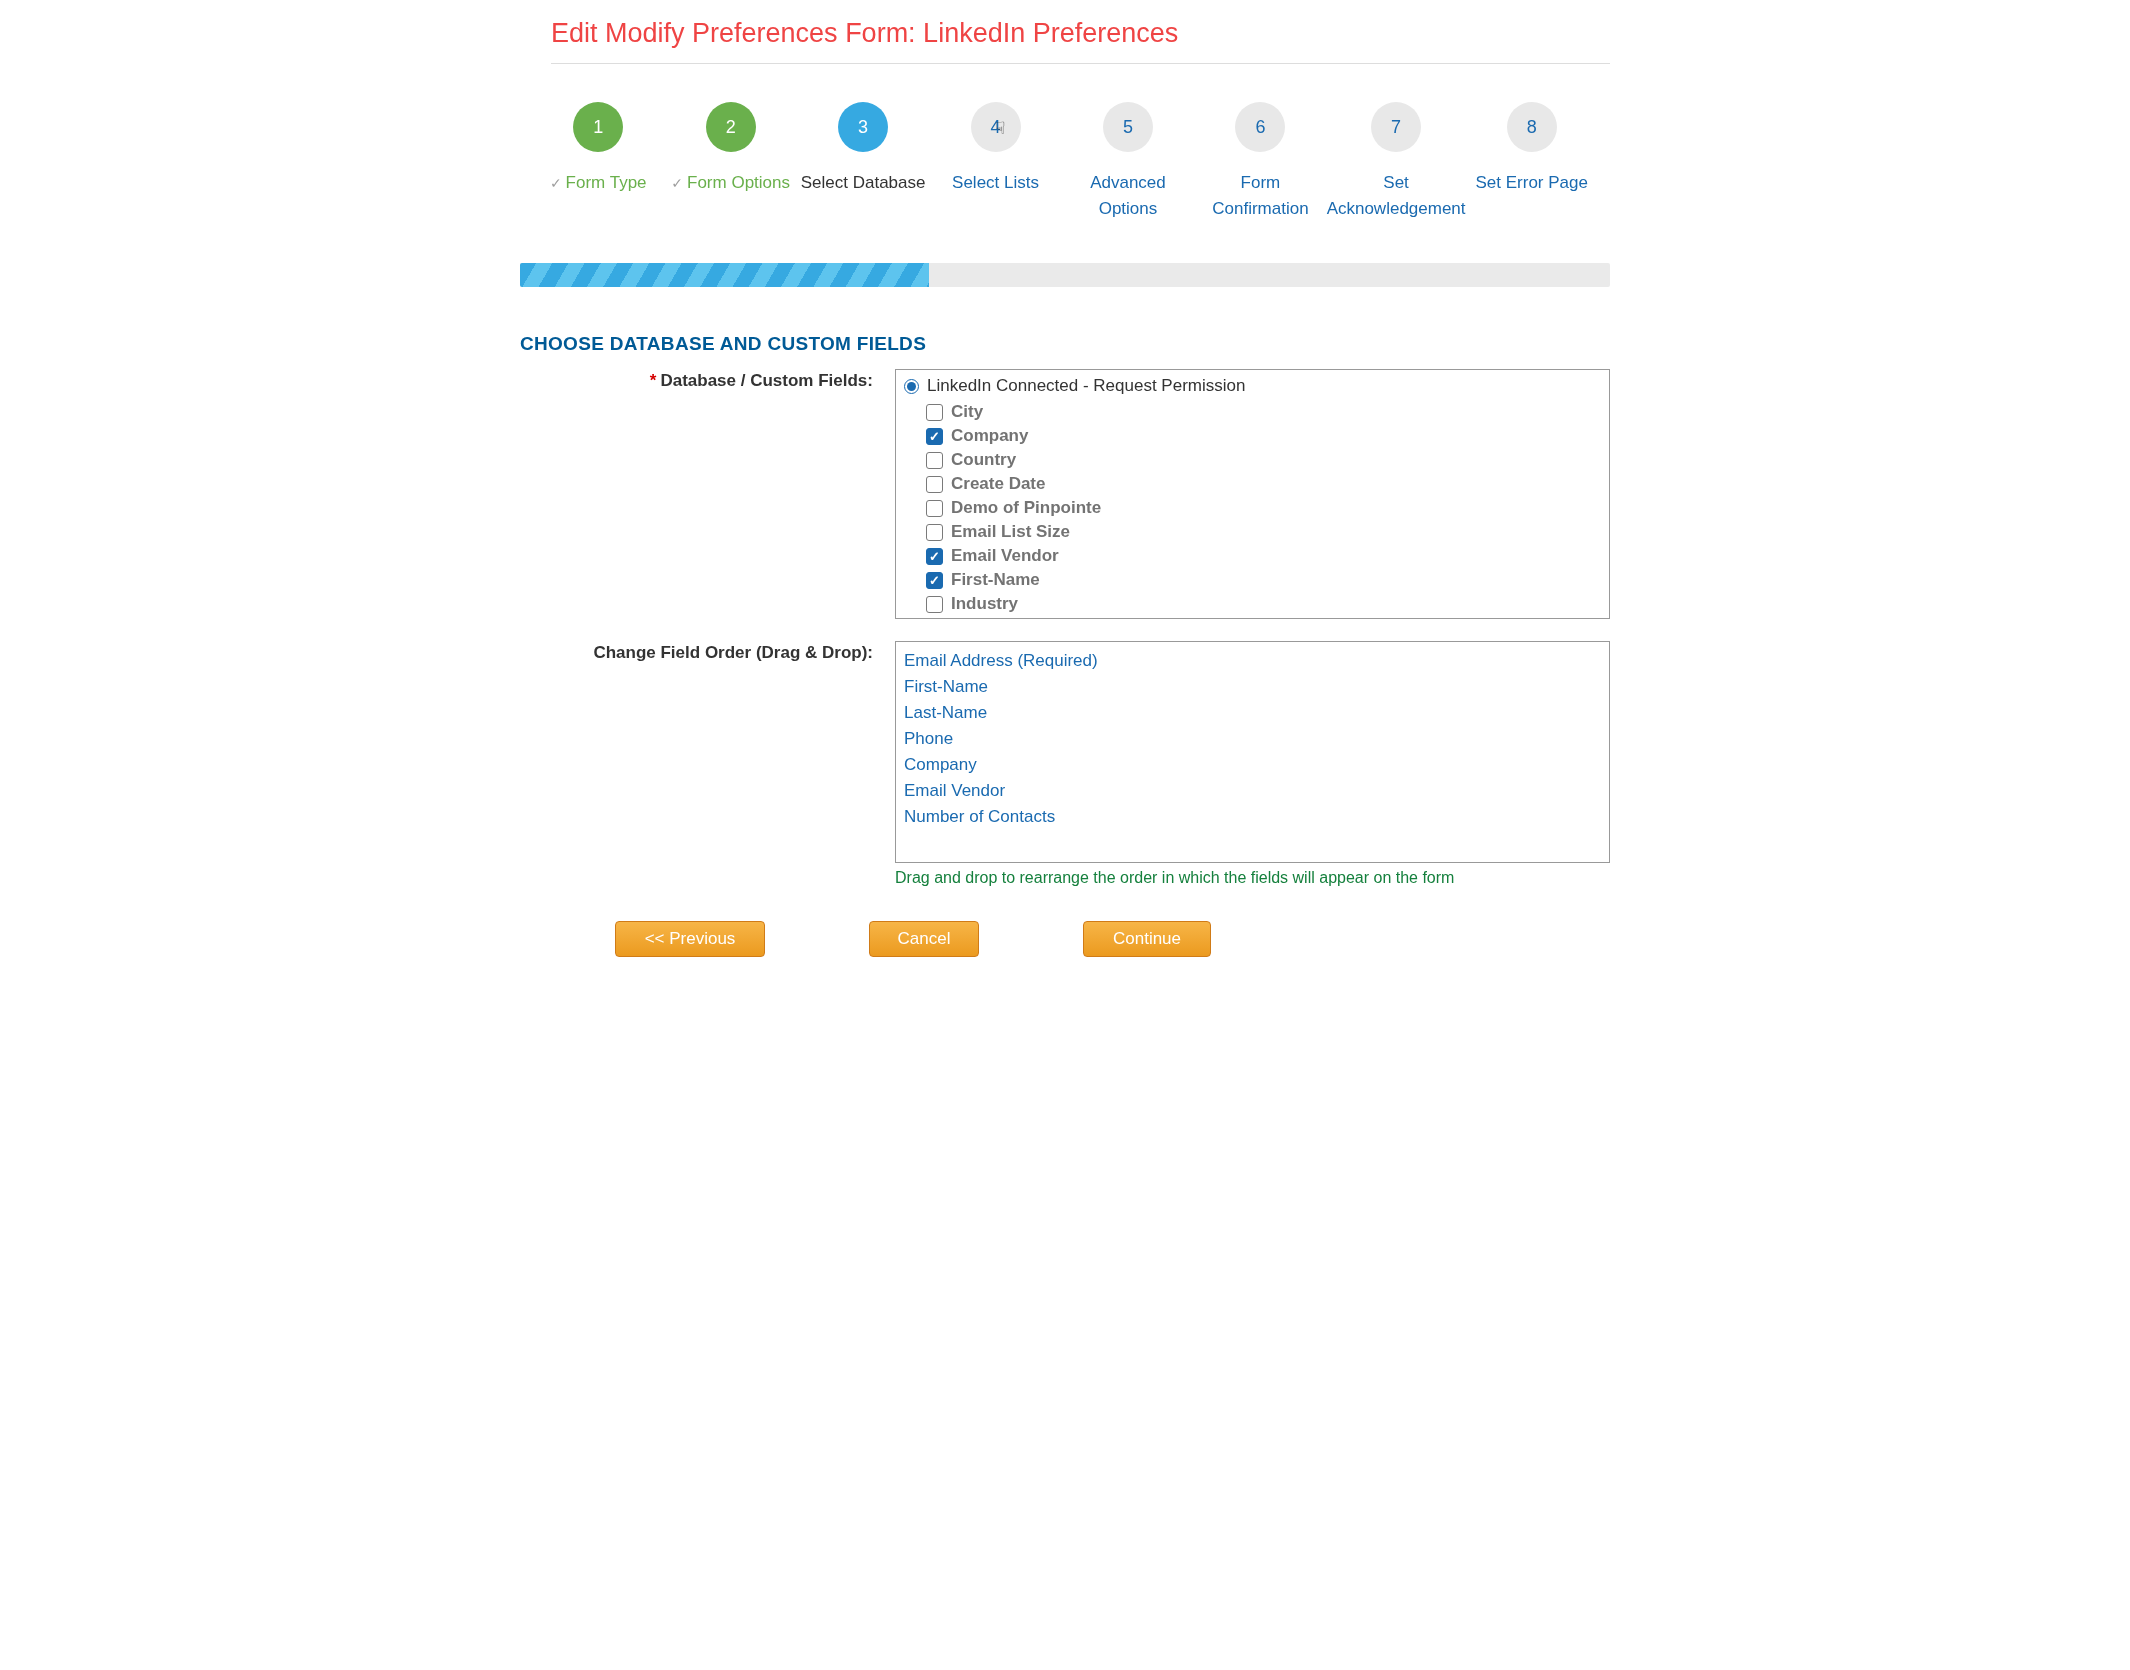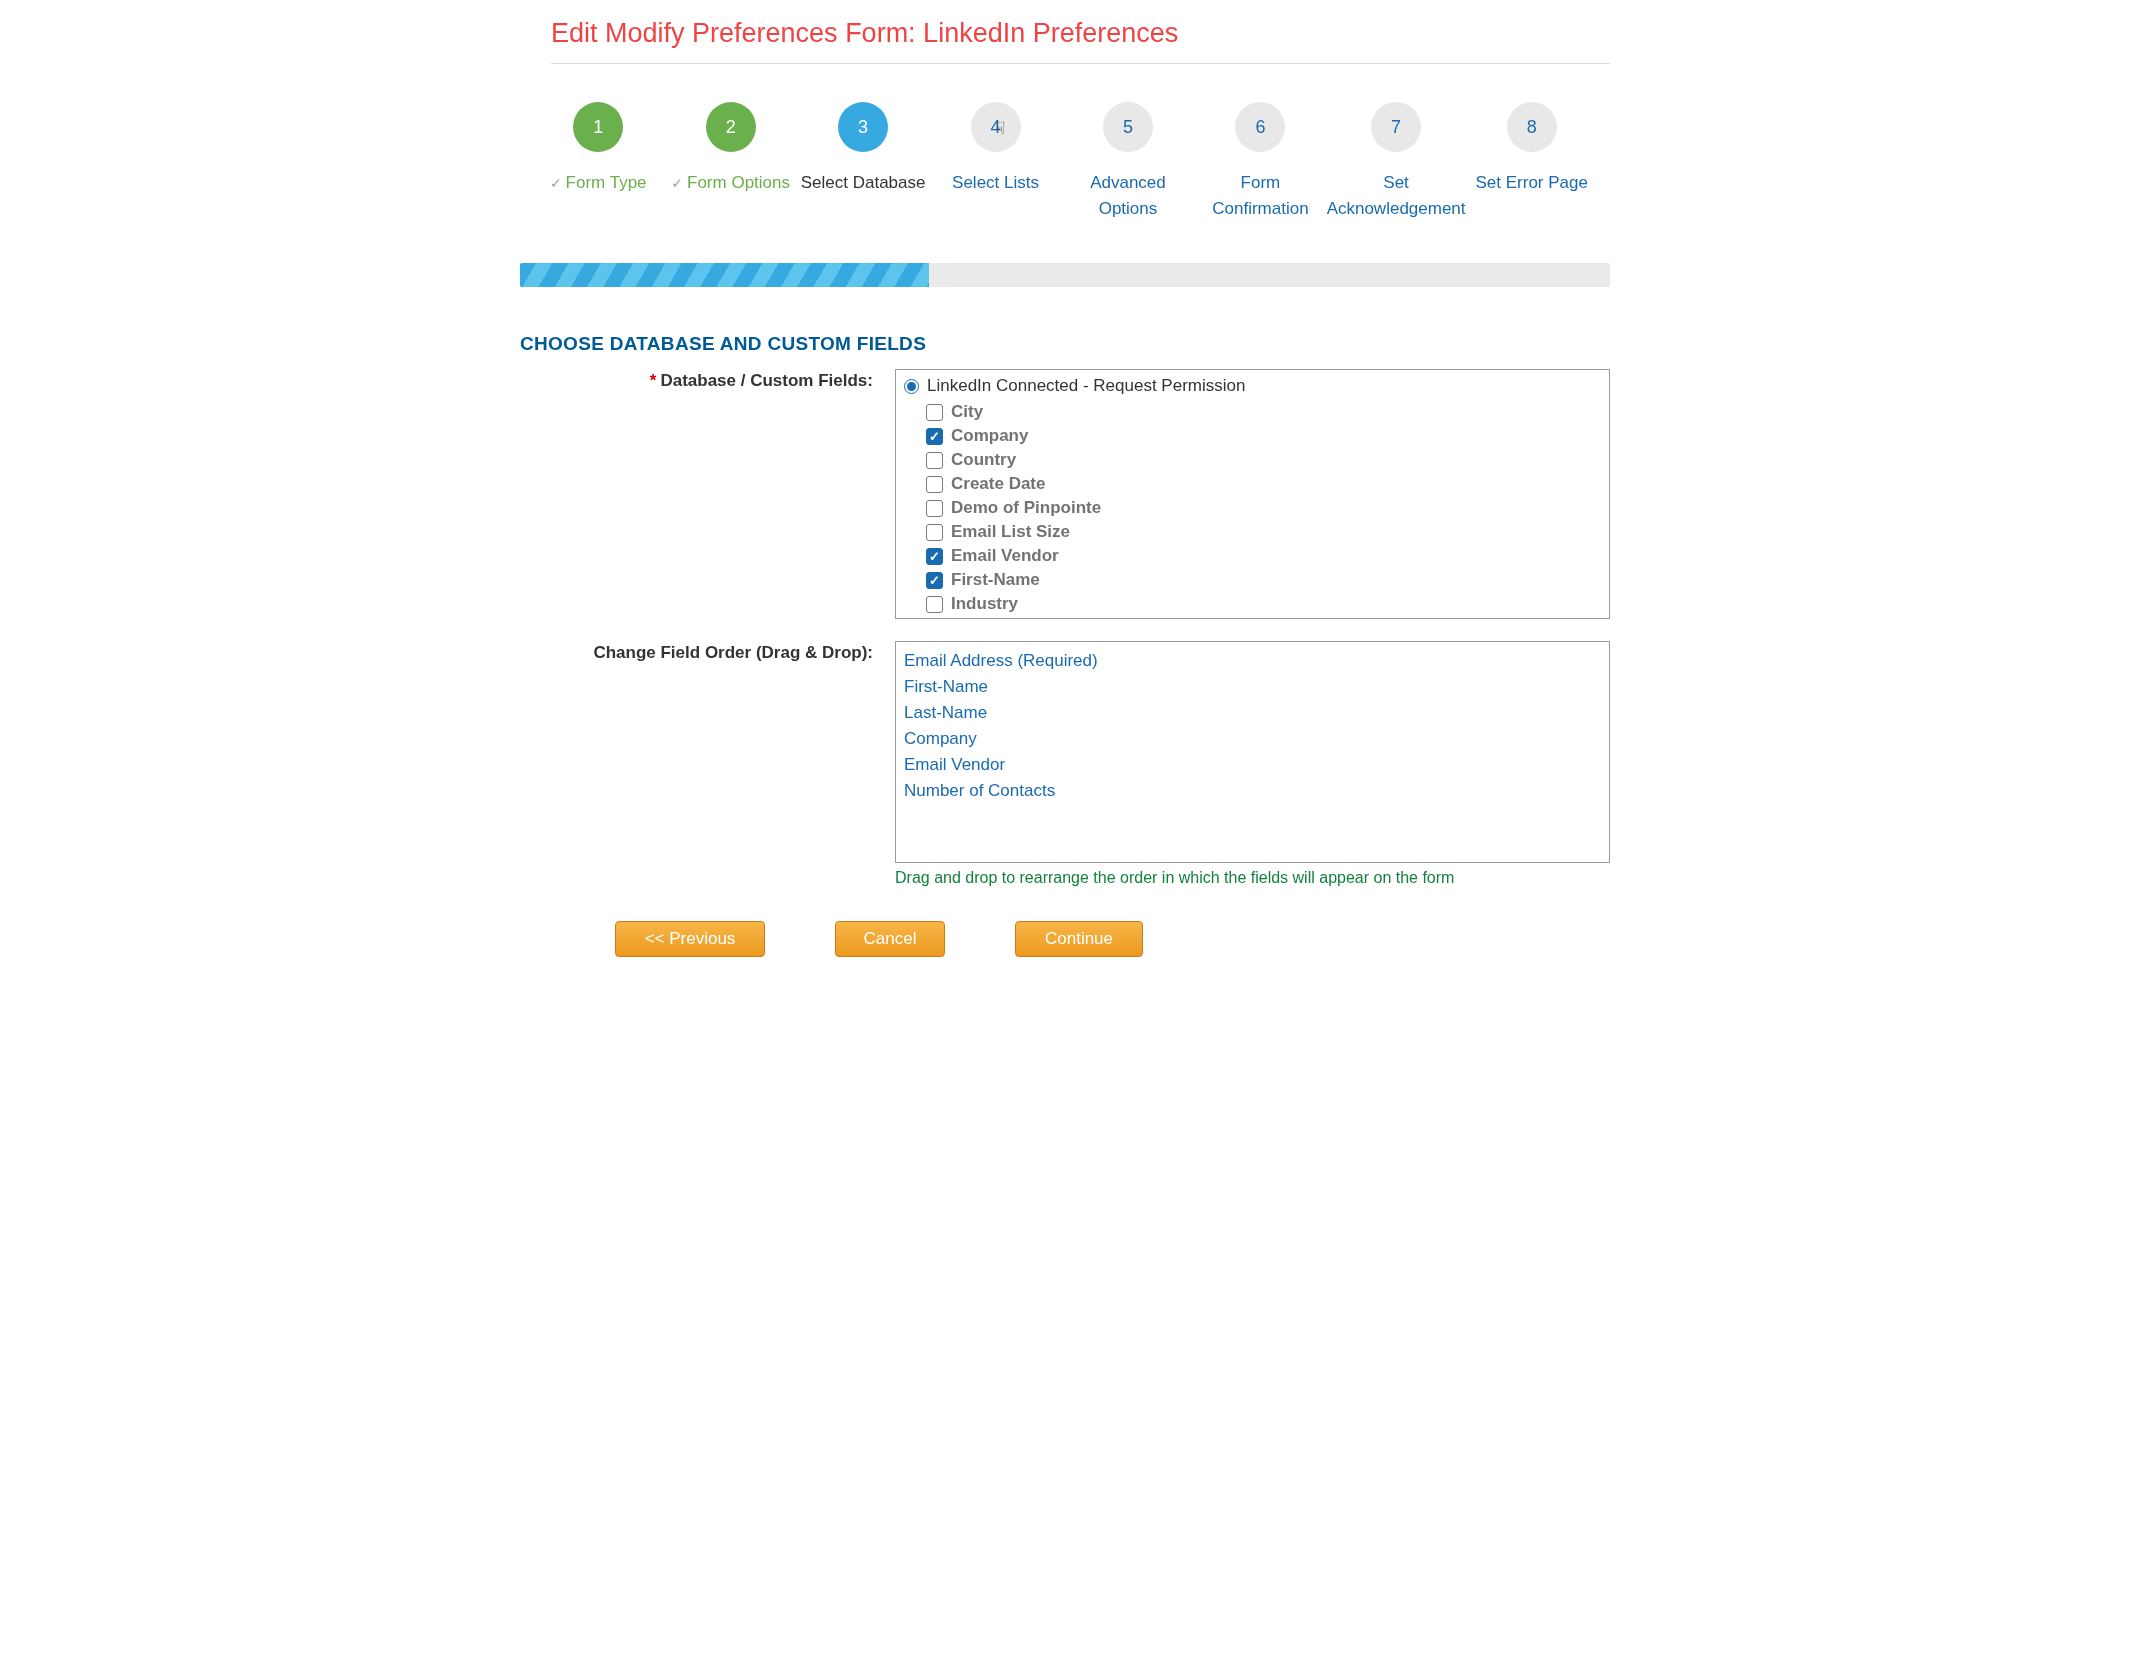--- a/index.html
+++ b/index.html
@@ -171,21 +171,21 @@
     }
     .helper-text {
       font-size: 16px;
       color: #15803d;
       margin-top: 6px;
     }
     
     .button-row {
       margin-top: 34px;
       display: flex;
-      gap: 70px;
+      gap: 104px;
       padding-left: 95px;
     }
     .btn {
       border: 1px solid #d07b17;
       background: linear-gradient(#f7b547, #eb9a1f);
       color: #fff;
       font-size: 17px;
       padding: 7px 22px;
       border-radius: 4px;
       cursor: pointer;
@@ -307,20 +307,21 @@
 
   <div class="form-row">
     <div class="form-label-col">
       <span>Change Field Order (Drag &amp; Drop):</span>
     </div>
     <div class="form-input-col">
       <div class="dd-box" id="dd-box">
           <div class="dd-item">Email Address (Required)</div>
           <div class="dd-item">First-Name</div>
           <div class="dd-item">Last-Name</div>
+          <div class="dd-item">Phone</div>
           <div class="dd-item">Company</div>
           <div class="dd-item">Email Vendor</div>
           <div class="dd-item">Number of Contacts</div>
         </div>
       <div class="helper-text">Drag and drop to rearrange the order in which the fields will appear on the form</div>
     </div>
   </div>
 
   <div class="button-row">
     <button class="btn" style="min-width:150px;">&lt;&lt; Previous</button>

